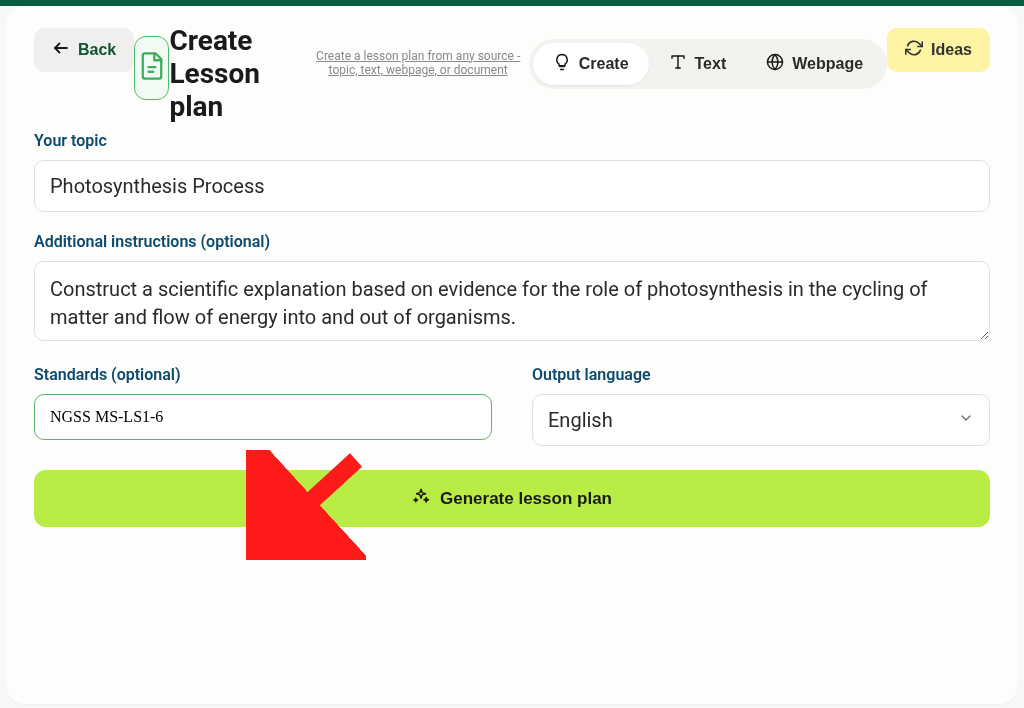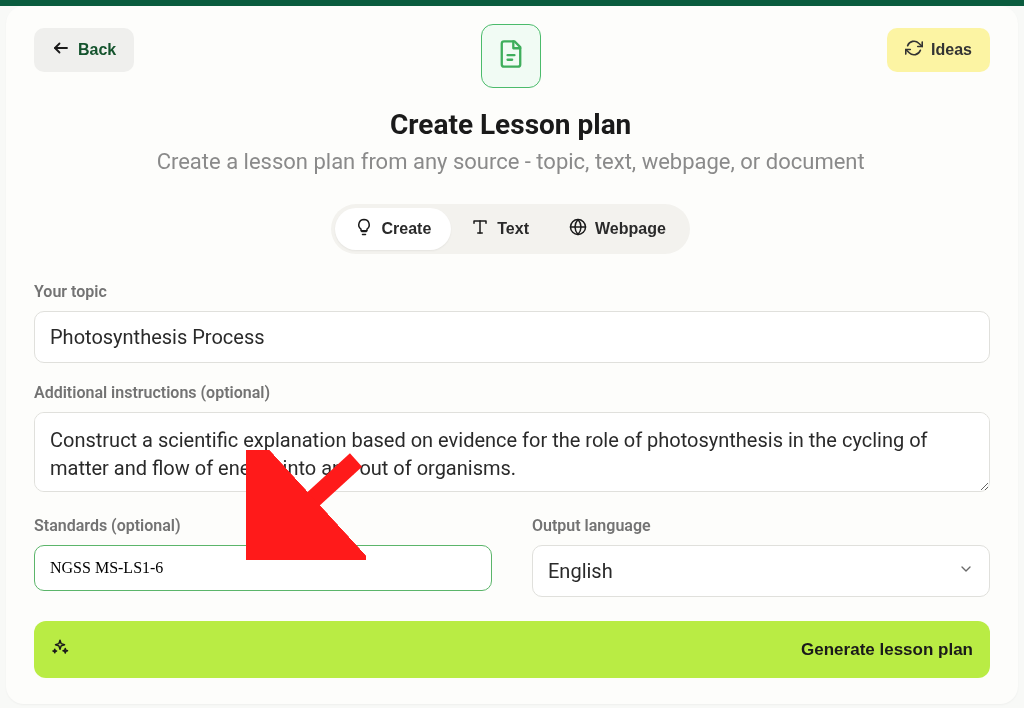--- a/index.html
+++ b/index.html
@@ -51,21 +51,21 @@
       font-size: 16px;
       font-weight: 600;
       color: #333;
       cursor: pointer;
       display: inline-flex;
       align-items: center;
       gap: 8px;
     }
     .center-header {
       display: flex;
-      flex-direction: column;
+      flex-direction: row;
       align-items: center;
       margin-top: -4px;
     }
     .icon-box {
       width: 60px;
       height: 64px;
       border: 1.5px solid #4bbb6b;
       border-radius: 12px;
       background: #f1fbf4;
       display: flex;
@@ -73,24 +73,25 @@
       justify-content: center;
       margin-bottom: 20px;
     }
     .page-title {
       font-size: 28px;
       font-weight: 700;
       color: #1a1a1a;
       margin-bottom: 8px;
     }
     .page-subtitle {
-      font-size: 22px;
+      font-size: 12px;
       color: #8a8a8a;
       text-align: center;
       margin-bottom: 30px;
+      text-decoration: underline;
     }
     .tabs-wrap {
       display: flex;
       justify-content: center;
       margin-bottom: 28px;
     }
     .tabs {
       display: inline-flex;
       background: #f3f2ee;
       border-radius: 26px;
@@ -111,21 +112,21 @@
       background: transparent;
     }
     .tab.active {
       background: #ffffff;
       box-shadow: 0 1px 2px rgba(0,0,0,0.06);
     }
     .form-section { margin-bottom: 20px; }
     .label {
       font-size: 16px;
       font-weight: 600;
-      color: #737373;
+      color: #0c4a6e;
       margin-bottom: 10px;
       display: block;
     }
     .input, .textarea, .select {
       width: 100%;
       border: 1px solid #e0e0dc;
       border-radius: 10px;
       padding: 13px 15px;
       font-size: 20px;
       color: #2a2a2a;
@@ -161,21 +162,21 @@
       background: #b9ec44;
       border: none;
       border-radius: 12px;
       padding: 17px;
       font-size: 17px;
       font-weight: 600;
       color: #1a1a1a;
       cursor: pointer;
       display: flex;
       align-items: center;
-      justify-content: space-between;
+      justify-content: center;
       gap: 10px;
       margin-top: 24px;
     }
     .icon-sm { width: 18px; height: 18px; flex-shrink: 0; }
     .arrow {
       position: absolute;
       left: 246px;
       top: 450px;
       z-index: 50;
       pointer-events: none;

